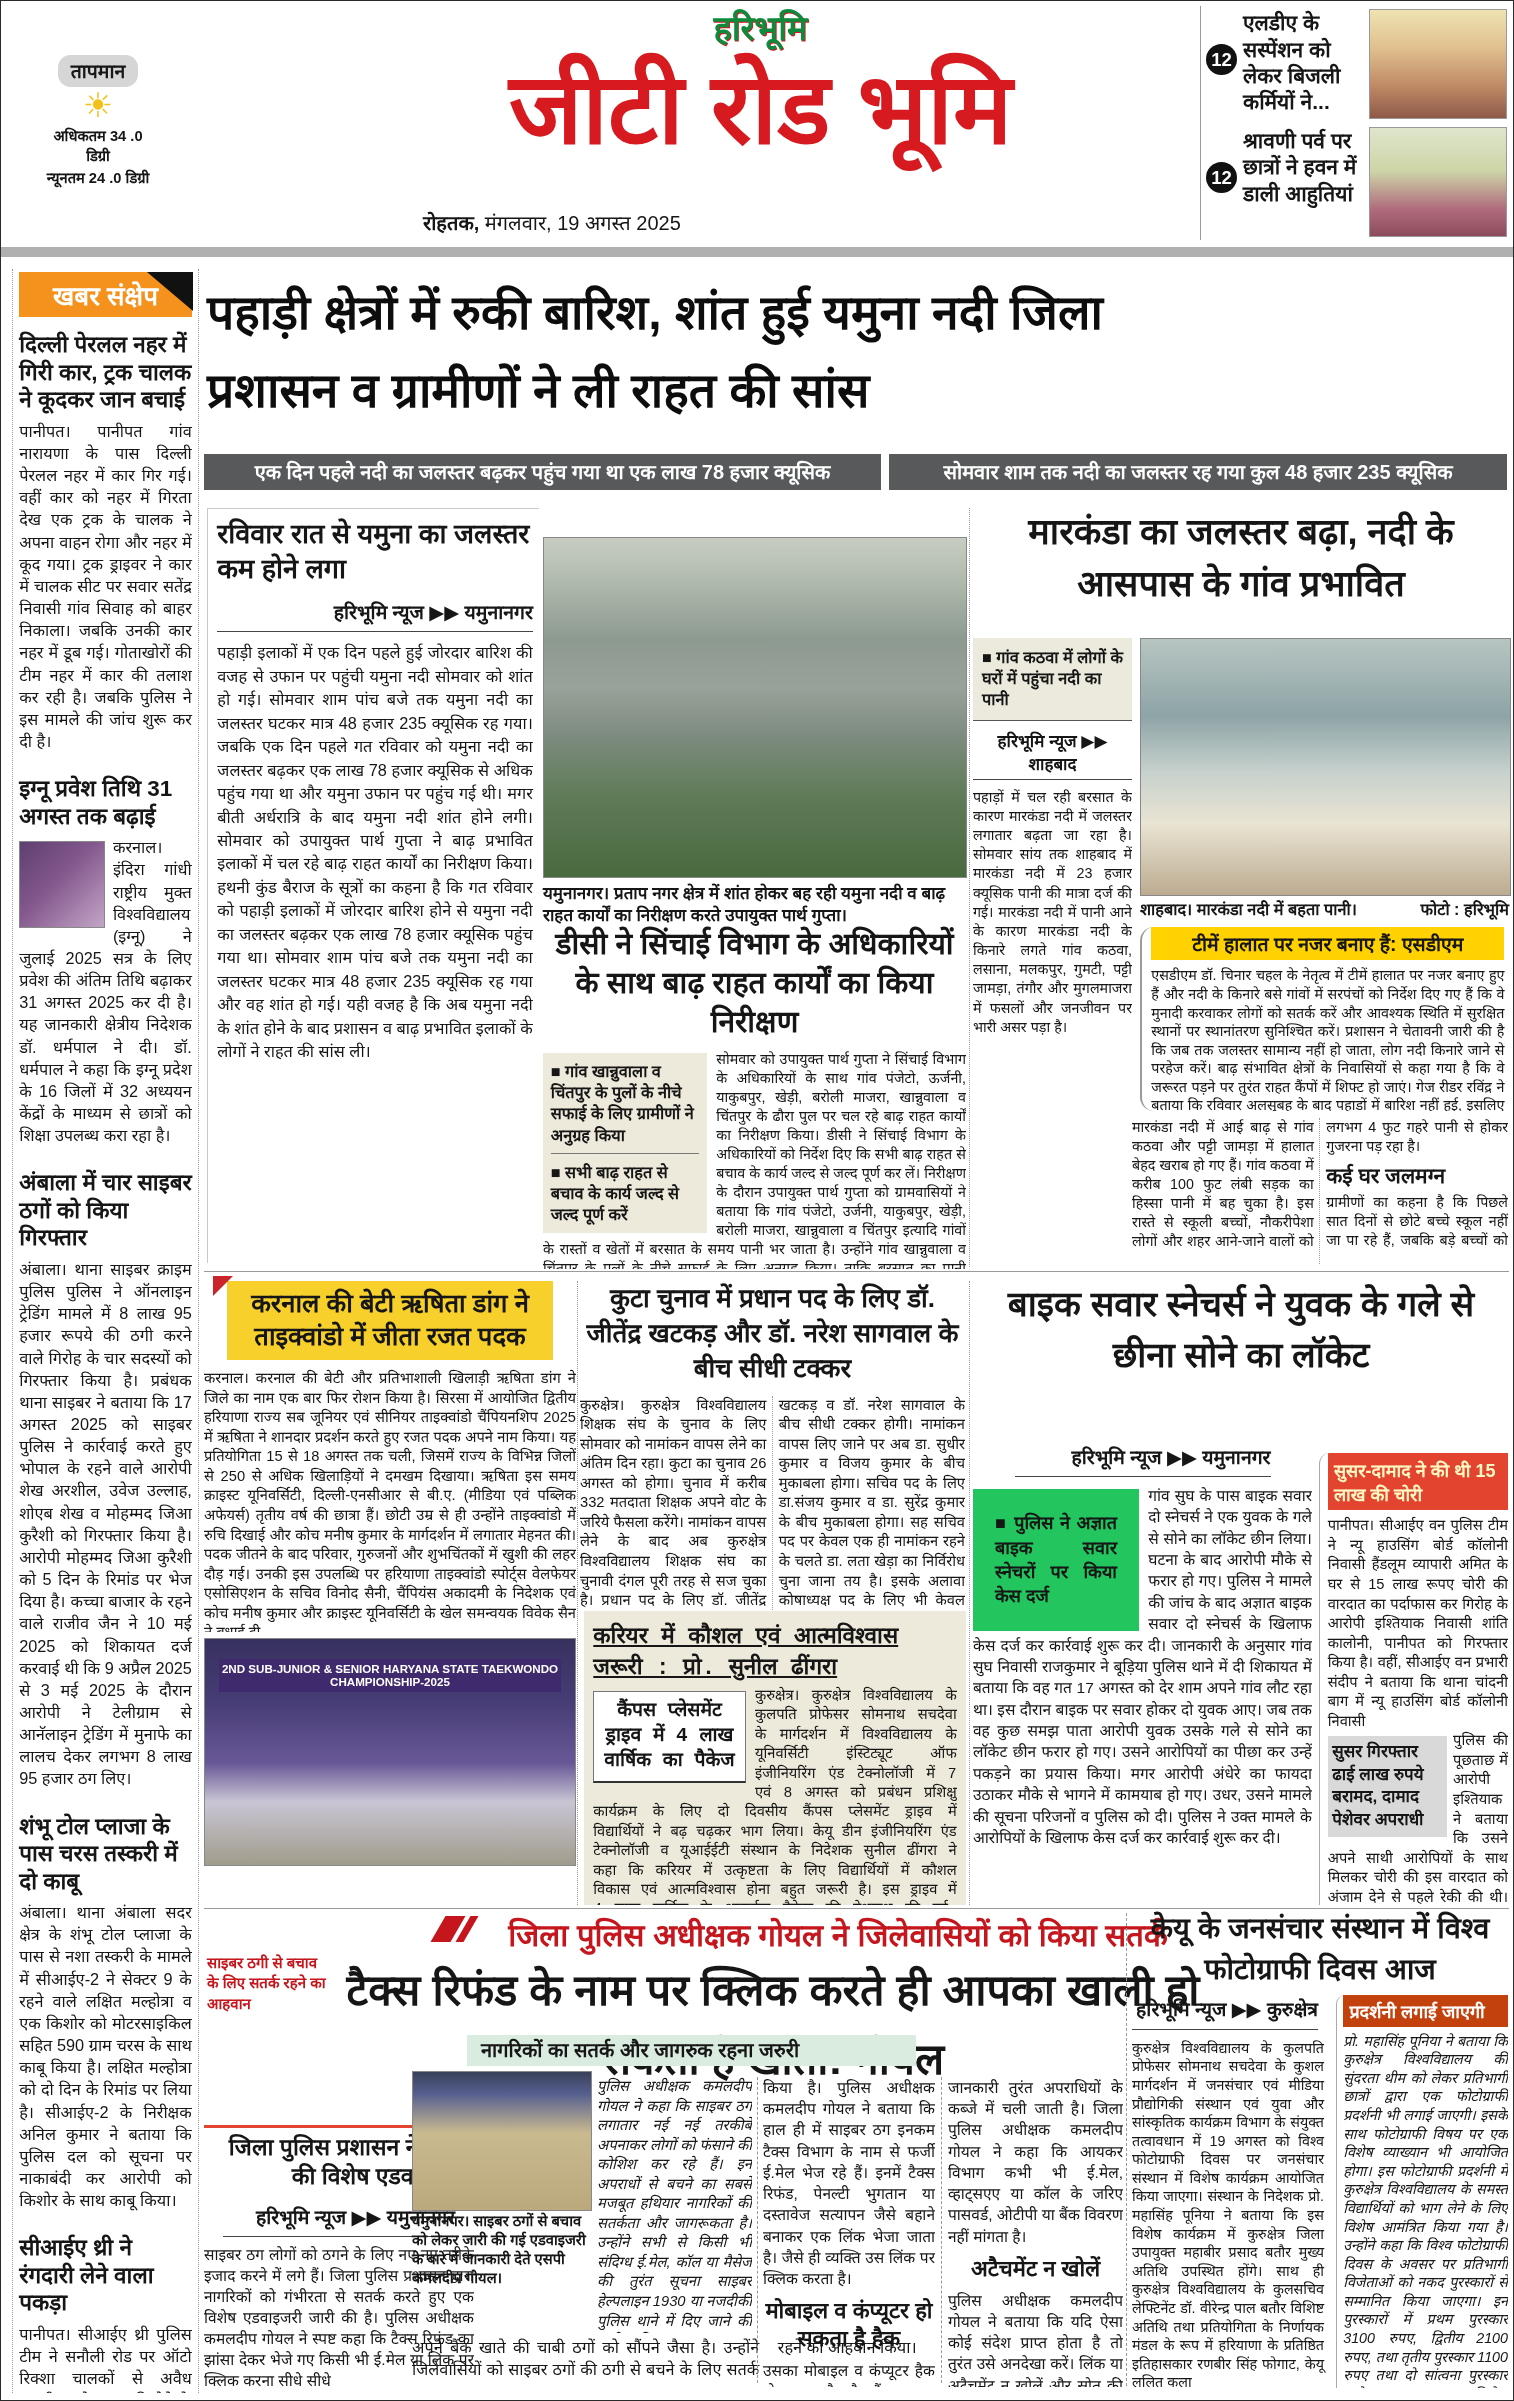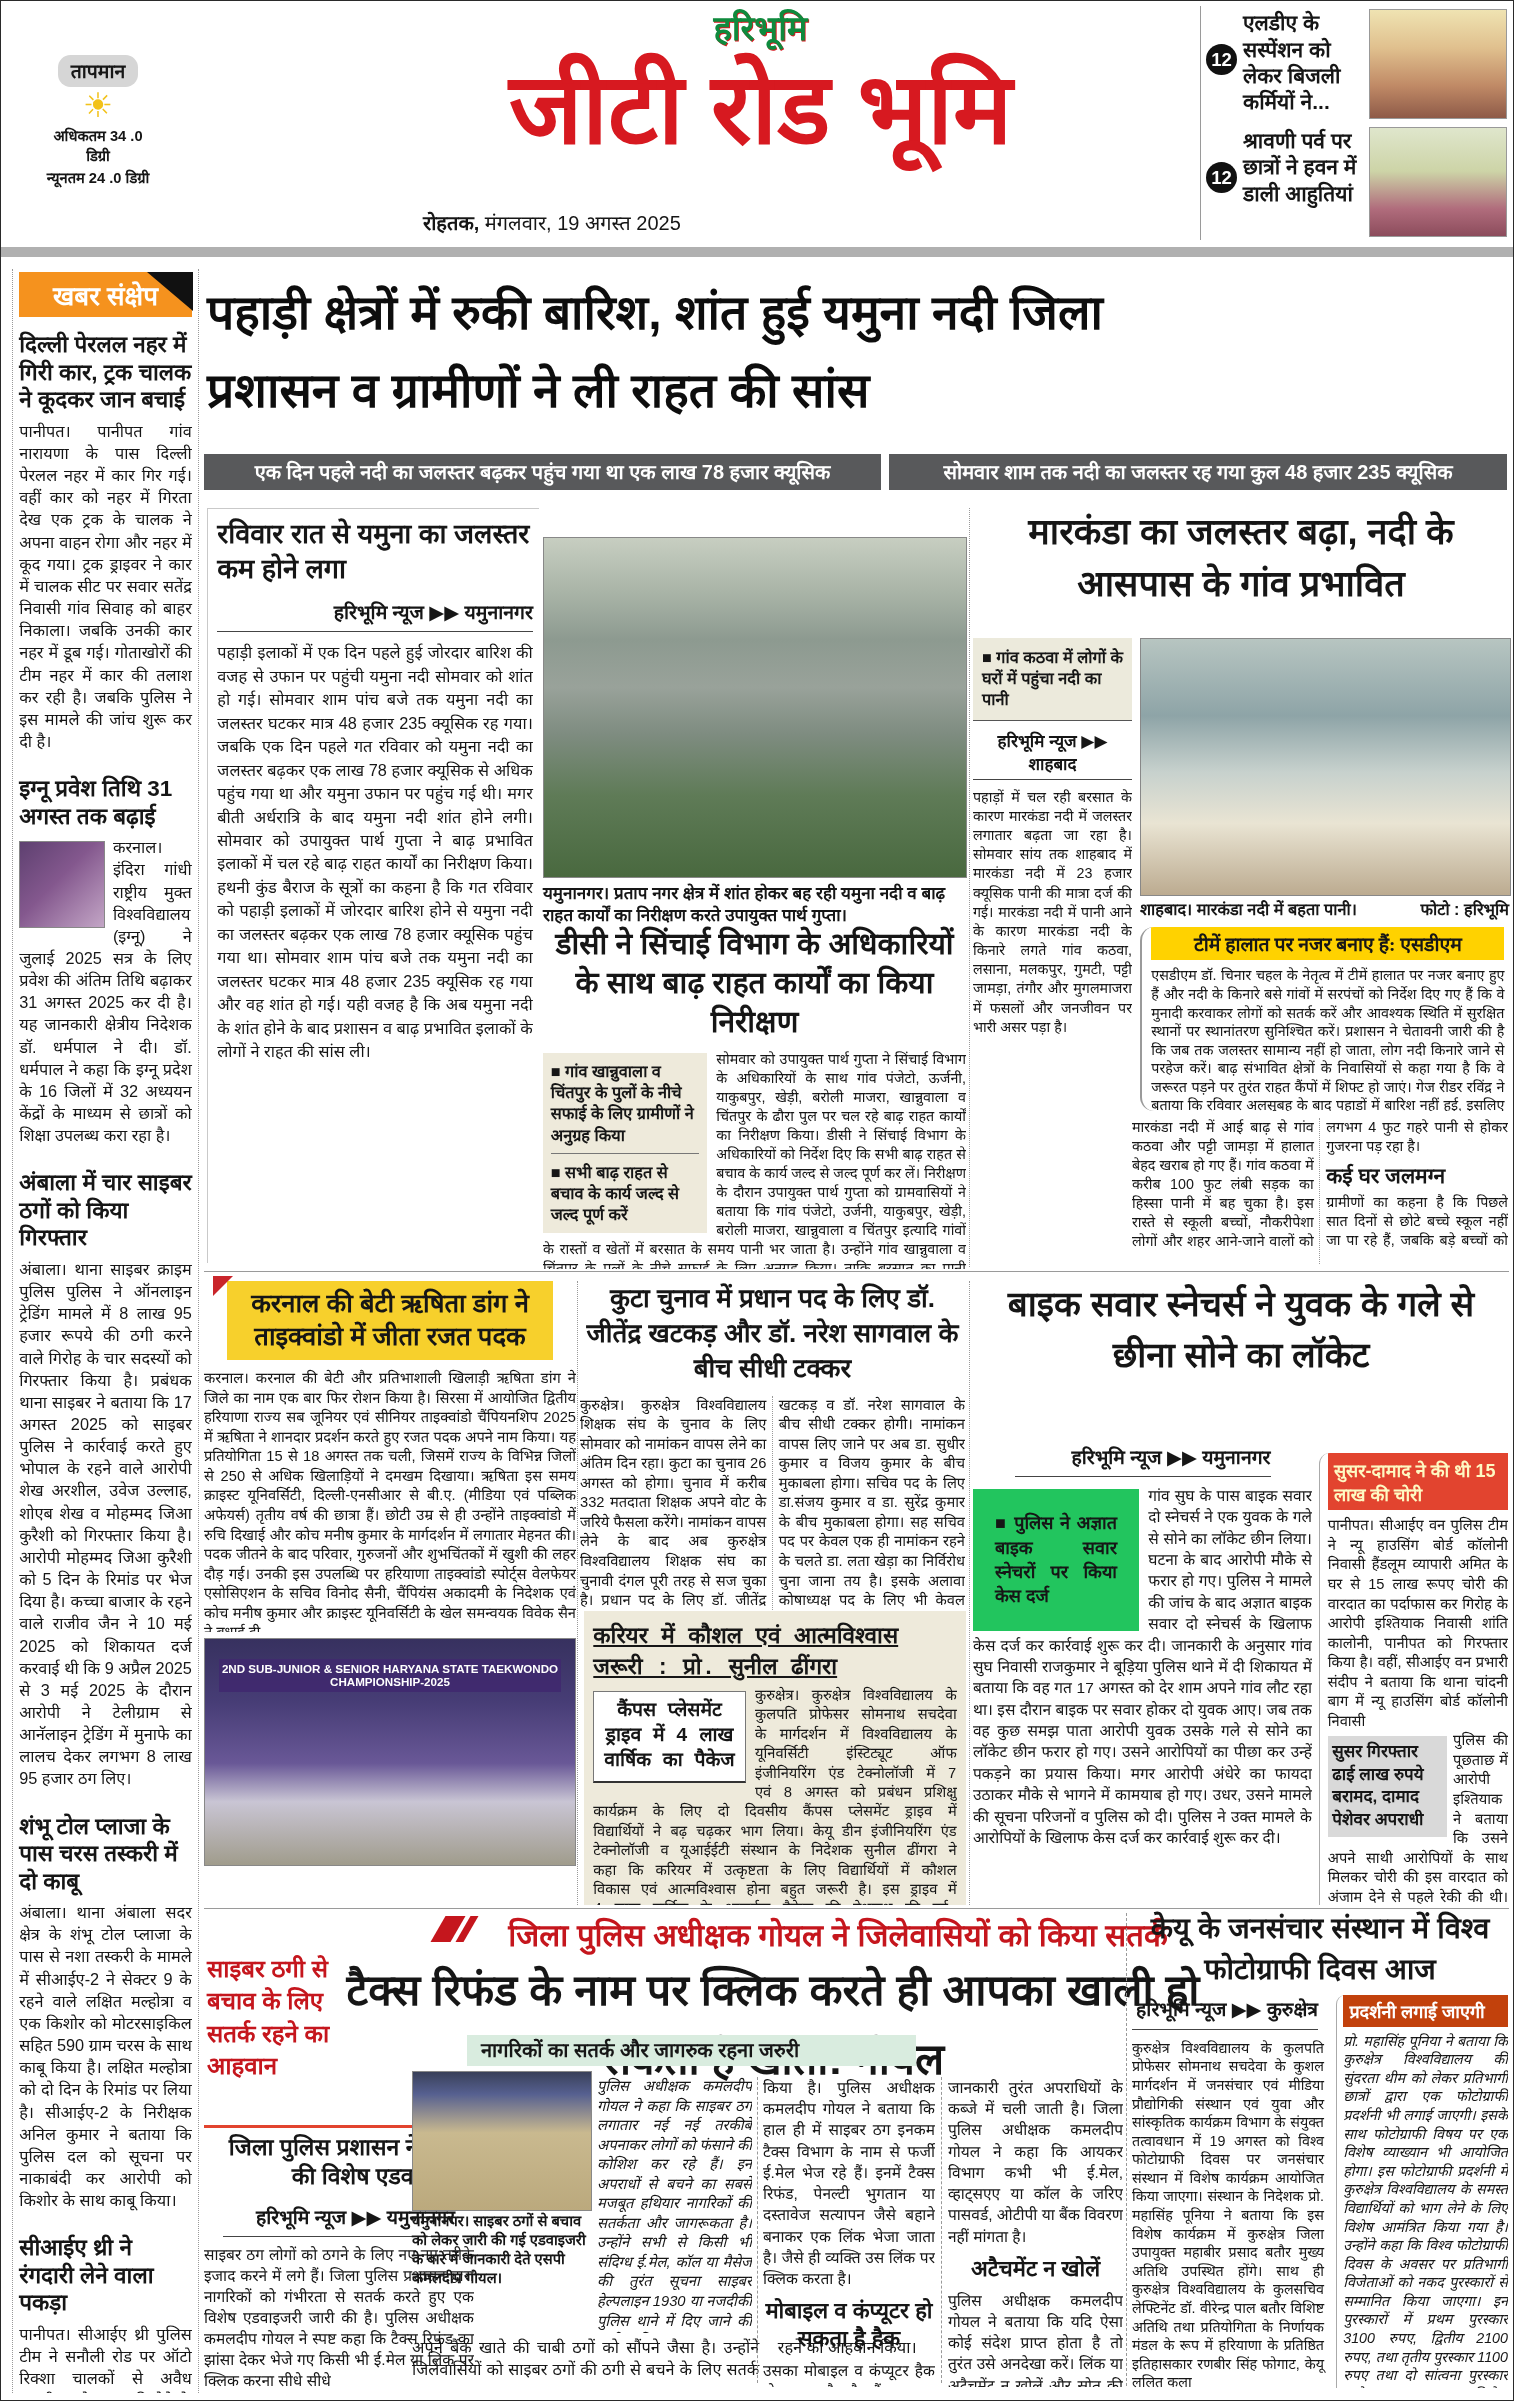--- a/index.html
+++ b/index.html
@@ -78,21 +78,21 @@
                border-bottom:1.5px solid #555;margin-bottom:8px;}
   .mark-byline{font-size:17px;font-weight:bold;border-bottom:1.5px solid #444;padding-bottom:4.6px;
                margin-bottom:7.7px;text-align:center;}
   .mark-b1{font-size:14.3px;line-height:1.34;}
   .mark-photo{left:1139px;top:637px;width:369px;height:256px;border:0.8px solid #888;
     background:linear-gradient(180deg,#b7c5c1 0%,#8ea4a7 30%,#c7d1cd 52%,#e9e4d3 72%,#bcab90 100%);}
   .mark-caprow{left:1139px;top:897px;width:369px;font-size:16.3px;font-weight:bold;}
   .mark-caprow .credit{float:right;}
   .sdm{left:1139px;top:926px;width:369px;height:184px;border-left:2.3px solid #9a9a9a;border-radius:14px 0 0 14px;
        padding:0 4.6px 0 9.3px;box-sizing:border-box;overflow:hidden;}
-  .sdm-head{background:#ffd200;font-size:19.4px;font-weight:bold;text-align:center;padding:3.1px 1.5px;margin-bottom:6.2px;font-family:Liberation Serif, serif;}
+  .sdm-head{background:#ffd200;font-size:19.4px;font-weight:bold;text-align:center;padding:3.1px 1.5px;margin-bottom:6.2px;}
   .sdm-body{font-size:14.3px;line-height:1.3;}
   .mark-cont{left:1131px;top:1117px;width:376px;height:146px;column-count:2;column-gap:12.4px;
              column-rule:0.8px dotted #999;overflow:hidden;}
   .mark-cont p{margin:0;font-size:14.3px;line-height:1.33;}
   .mark-sub2{font-size:21px;font-weight:800;margin:4.6px 0;}
 
   
   .vdot{border-left:1.5px dotted #999;width:0;}
   .hline{border-top:1.5px solid #9a9a9a;height:0;}
 
@@ -133,21 +133,21 @@
          border-radius:11px 0 0 0;padding-left:7.7px;box-sizing:border-box;}
   .sasur-head{background:#e2442f;color:#fef9c3;font-size:18px;font-weight:bold;padding:4.6px 6.2px;margin-bottom:6.2px;}
   .sasur p{margin:0;font-size:14.7px;line-height:1.33;}
   .sasur .hl{float:left;width:110px;background:#d9d9d9;padding:4.6px;margin:4.6px 6.2px 3.1px 0;
              font-size:17px;font-weight:800;line-height:1.35;}
 
   
   .pol-banner{left:465px;top:1912px;width:744px;font-size:31px;font-weight:800;color:#c5161d;text-align:center;}
   .pol-deco{left:437px;top:1915px;width:20px;height:26px;background:#c5161d;transform:skewX(-30deg);}
   .pol-deco2{left:462px;top:1915px;width:7.7px;height:26px;background:#c5161d;transform:skewX(-30deg);}
-  .callout{left:206px;top:1952px;width:124px;font-size:24px;font-weight:800;color:#c5161d;line-height:1.35;}
+  .callout{left:206px;top:1952px;width:124px;font-size:15px;font-weight:800;color:#c5161d;line-height:1.35;}
   .tax-h1{left:338px;top:1955px;width:868px;font-size:43px;font-weight:800;line-height:1.6;text-align:center;}
   .advisory{left:203px;top:2124px;width:270px;height:262px;overflow:hidden;}
   .adv-head{font-size:23px;font-weight:800;text-align:right;line-height:1.3;border-right:3.1px solid #e2442f;
             border-top:3.1px solid #e2442f;padding:4.6px 7.7px 4.6px 0;margin-bottom:6.2px;}
   .advisory .byline{width:232px;margin:0 auto 6.2px auto;}
   .advisory p{margin:0;font-size:15.5px;line-height:1.36;}
   .green-strip{left:466px;top:2034px;width:449px;height:31px;background:#d9ecdf;font-size:20px;
                font-weight:800;line-height:31px;padding-left:14px;box-sizing:border-box;}
   .sp-photo{left:411px;top:2070px;width:178px;height:138px;border:0.8px solid #888;
     background:linear-gradient(180deg,#394059 0%,#566090 16%,#c9b98f 44%,#bba97d 100%);}

